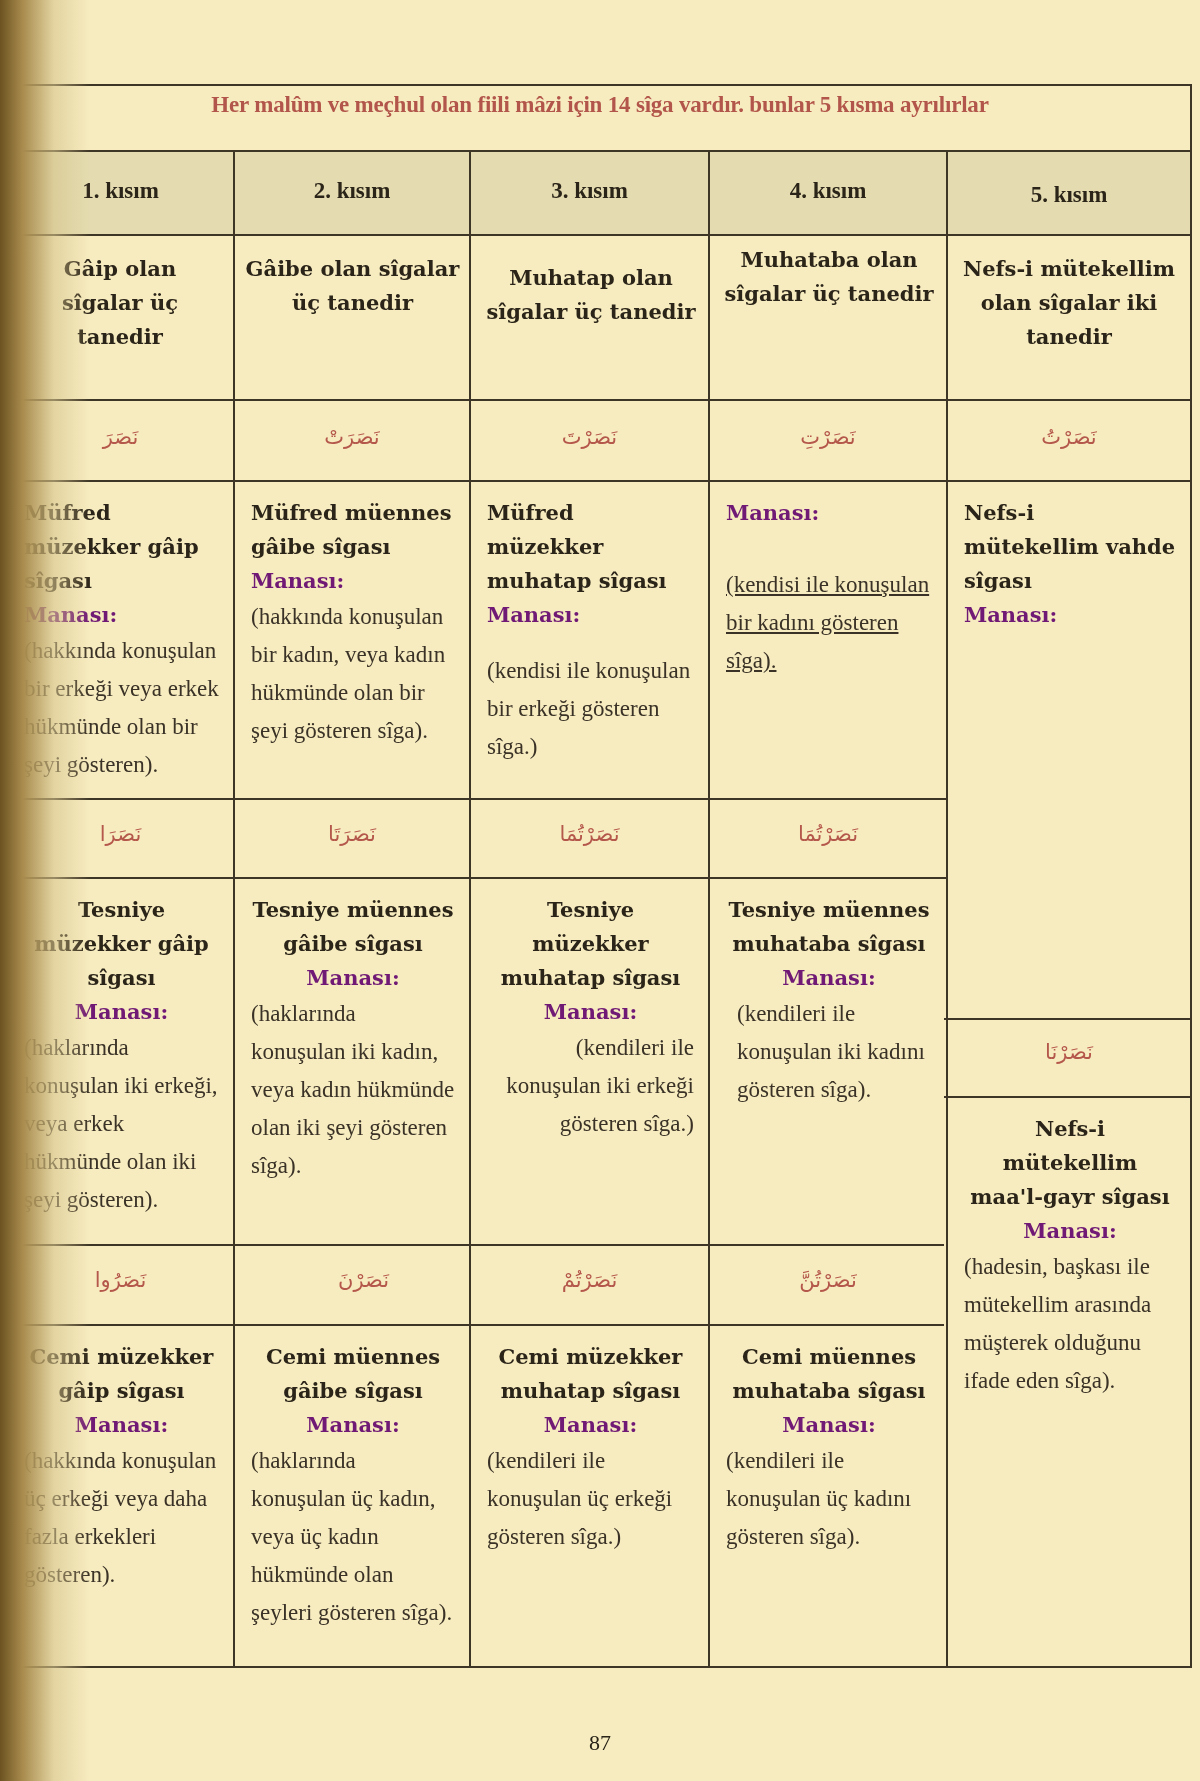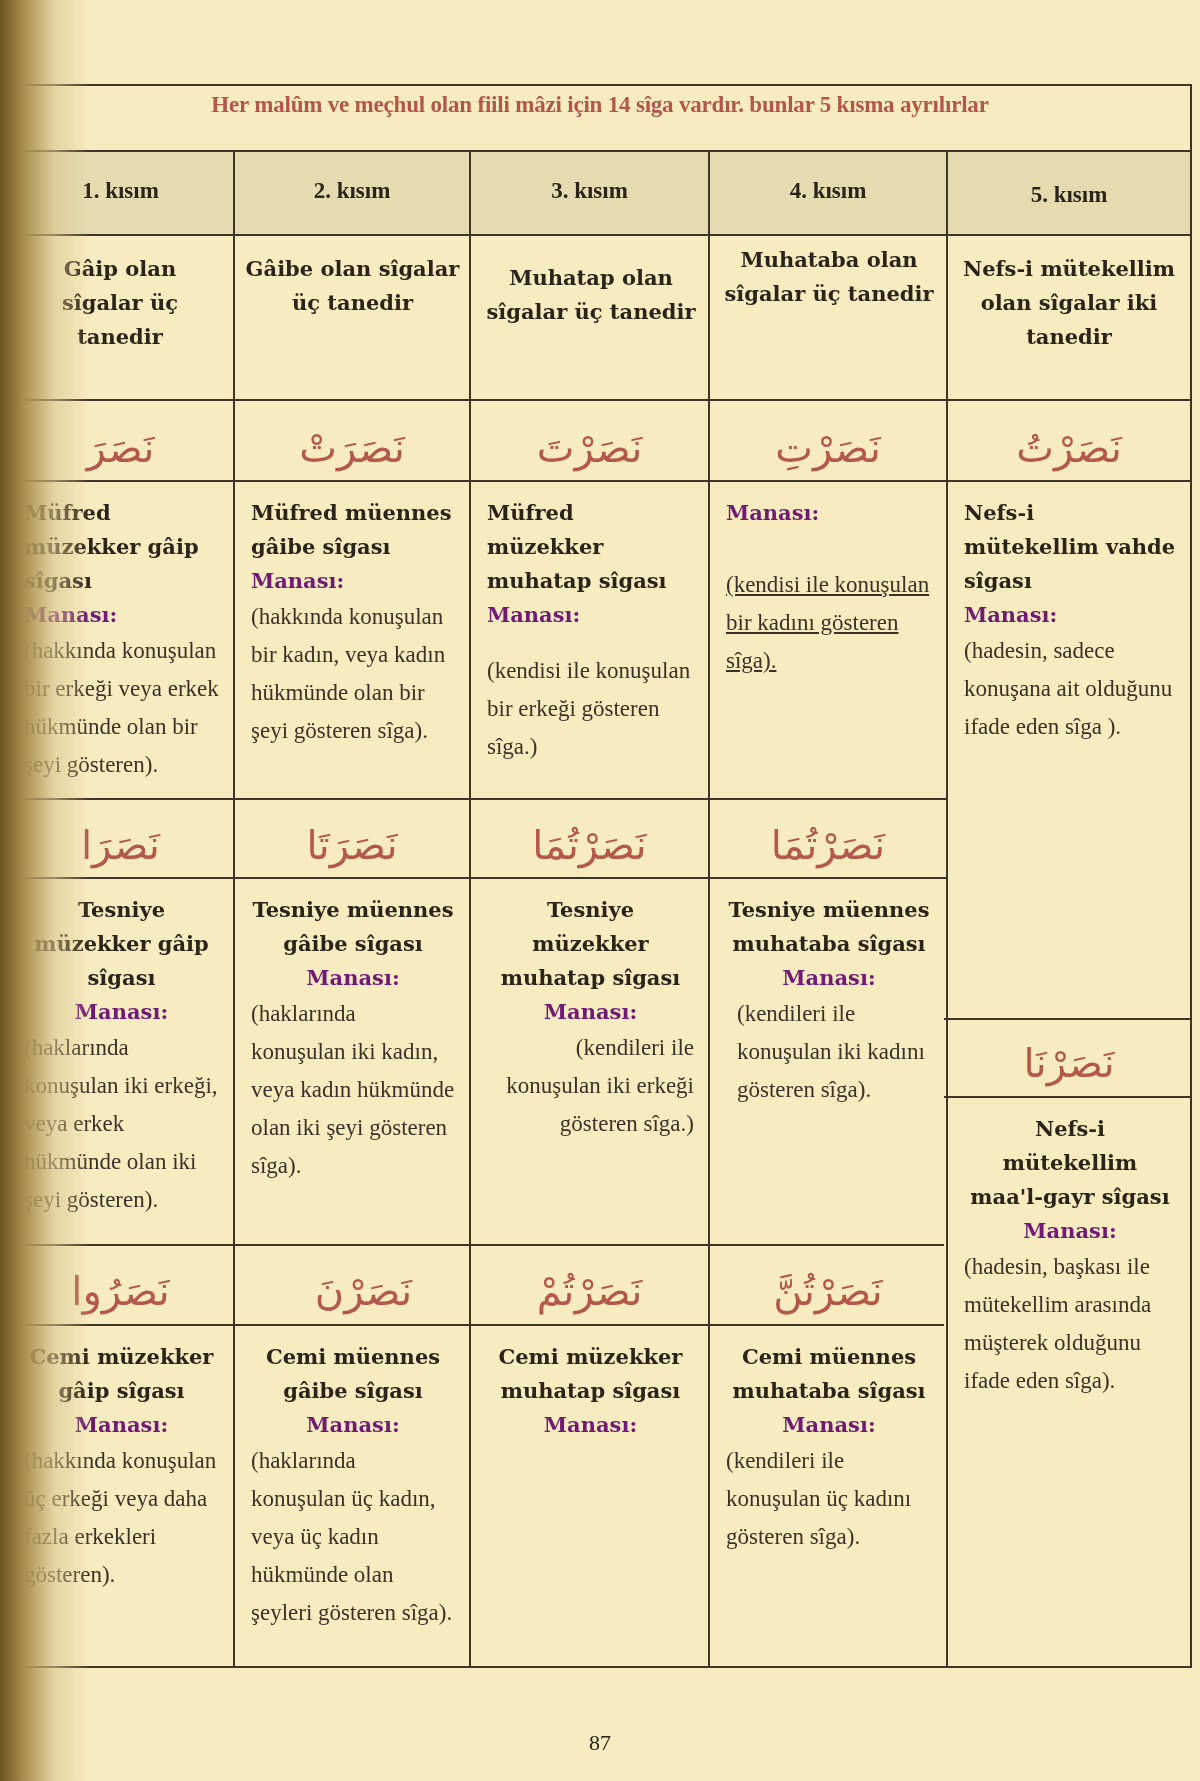--- a/index.html
+++ b/index.html
@@ -26,21 +26,21 @@
   .header-band { left:8px; top:150px; width:1182px; height:84px; background:#e4dcb0; }
   .hdr {
     top:178px; text-align:center; font-family:"Liberation Serif", serif; font-weight:bold;
     font-size:23px; color:#2b2418;
   }
   .group-title {
     text-align:center; font-weight:bold; font-size:21px; line-height:34px; color:#2b2418;
   }
   .arabic {
     text-align:center; color:#b5584c; font-family:"DejaVu Sans", sans-serif;
-    font-size:40px; direction:rtl;
+    font-size:21px; direction:rtl;
   }
   .cell { font-size:21px; line-height:34px; padding:0 14px; }
   .cell.center { text-align:center; }
   .name { font-weight:bold; color:#2b2418; }
   .manasi { font-weight:bold; color:#701a75; }
   .desc { font-family:"Liberation Serif", serif; font-size:23px; color:#3a3226; line-height:38px; }
   .page-num { left:560px; top:1730px; width:80px; text-align:center; font-family:"Liberation Serif", serif; font-size:22px; }
 </style>
 </head>
 <body>
@@ -103,21 +103,20 @@
     <div class="manasi">Manası:</div>
     <div class="desc" style="margin-top:20px;">(kendisi ile konuşulan bir erkeği gösteren sîga.)</div>
   </div>
   <div class="abs cell" style="left:712px;top:496px;width:234px;">
     <div class="manasi">Manası:</div>
     <div class="desc" style="margin-top:36px;text-decoration:underline;">(kendisi ile konuşulan bir kadını gösteren sîga).</div>
   </div>
   <div class="abs cell" style="left:950px;top:496px;width:240px;">
     <div class="name">Nefs-i mütekellim vahde sîgası</div>
     <div class="manasi">Manası:</div>
-    <div class="desc">(hadesin, sadece konuşana ait olduğunu ifade eden sîga ).</div>
   </div>
 
   <div class="abs arabic" style="left:8px;top:822px;width:225px;">نَصَرَا</div>
   <div class="abs arabic" style="left:235px;top:822px;width:234px;">نَصَرَتَا</div>
   <div class="abs arabic" style="left:471px;top:822px;width:237px;">نَصَرْتُمَا</div>
   <div class="abs arabic" style="left:710px;top:822px;width:236px;">نَصَرْتُمَا</div>
 
   <div class="abs cell center" style="left:10px;top:893px;width:223px;">
     <div class="name">Tesniye müzekker gâip sîgası</div>
     <div class="manasi">Manası:</div>
@@ -157,20 +156,21 @@
     <div class="desc" style="text-align:left;">(hakkında konuşulan üç erkeği veya daha fazla erkekleri gösteren).</div>
   </div>
   <div class="abs cell center" style="left:237px;top:1340px;width:232px;">
     <div class="name">Cemi müennes gâibe sîgası</div>
     <div class="manasi">Manası:</div>
     <div class="desc" style="text-align:left;">(haklarında konuşulan üç kadın, veya üç kadın hükmünde olan şeyleri gösteren sîga).</div>
   </div>
   <div class="abs cell center" style="left:473px;top:1340px;width:235px;">
     <div class="name">Cemi müzekker muhatap sîgası</div>
     <div class="manasi">Manası:</div>
+    <div class="desc" style="text-align:left;">(kendileri ile konuşulan üç erkeği gösteren sîga.)</div>
   </div>
   <div class="abs cell center" style="left:712px;top:1340px;width:234px;">
     <div class="name">Cemi müennes muhataba sîgası</div>
     <div class="manasi">Manası:</div>
     <div class="desc" style="text-align:left;">(kendileri ile konuşulan üç kadını gösteren sîga).</div>
   </div>
 
   <div class="abs page-num">87</div>
 </div>
 

